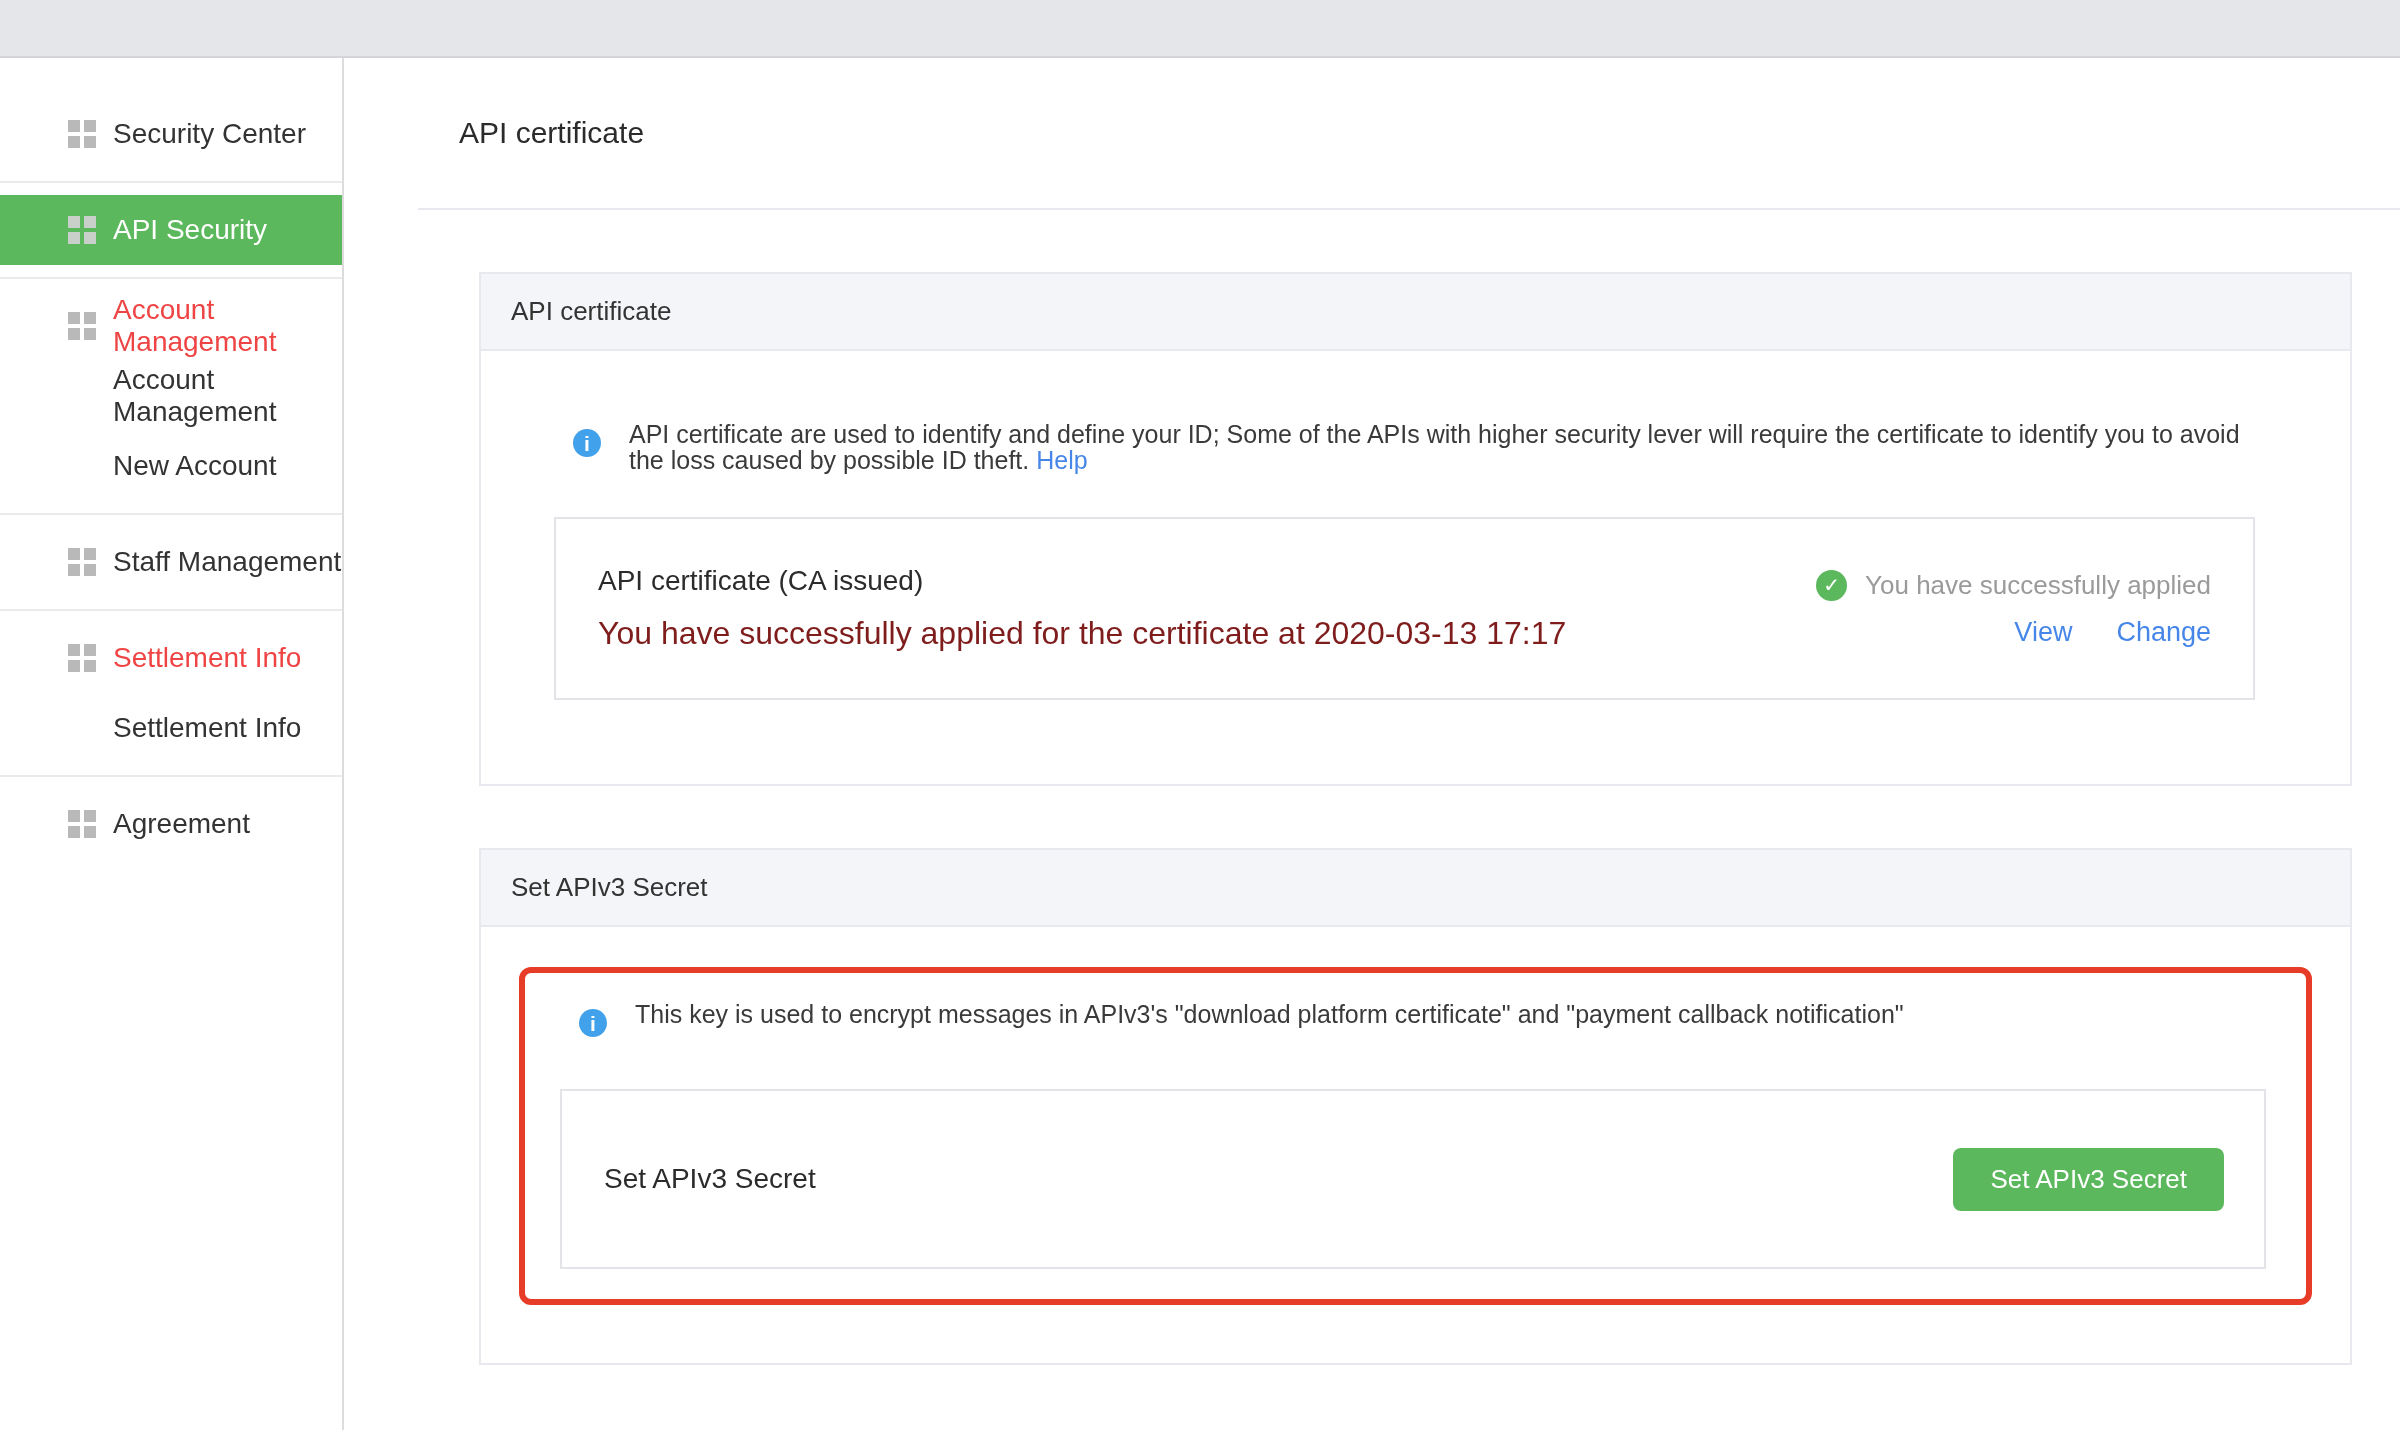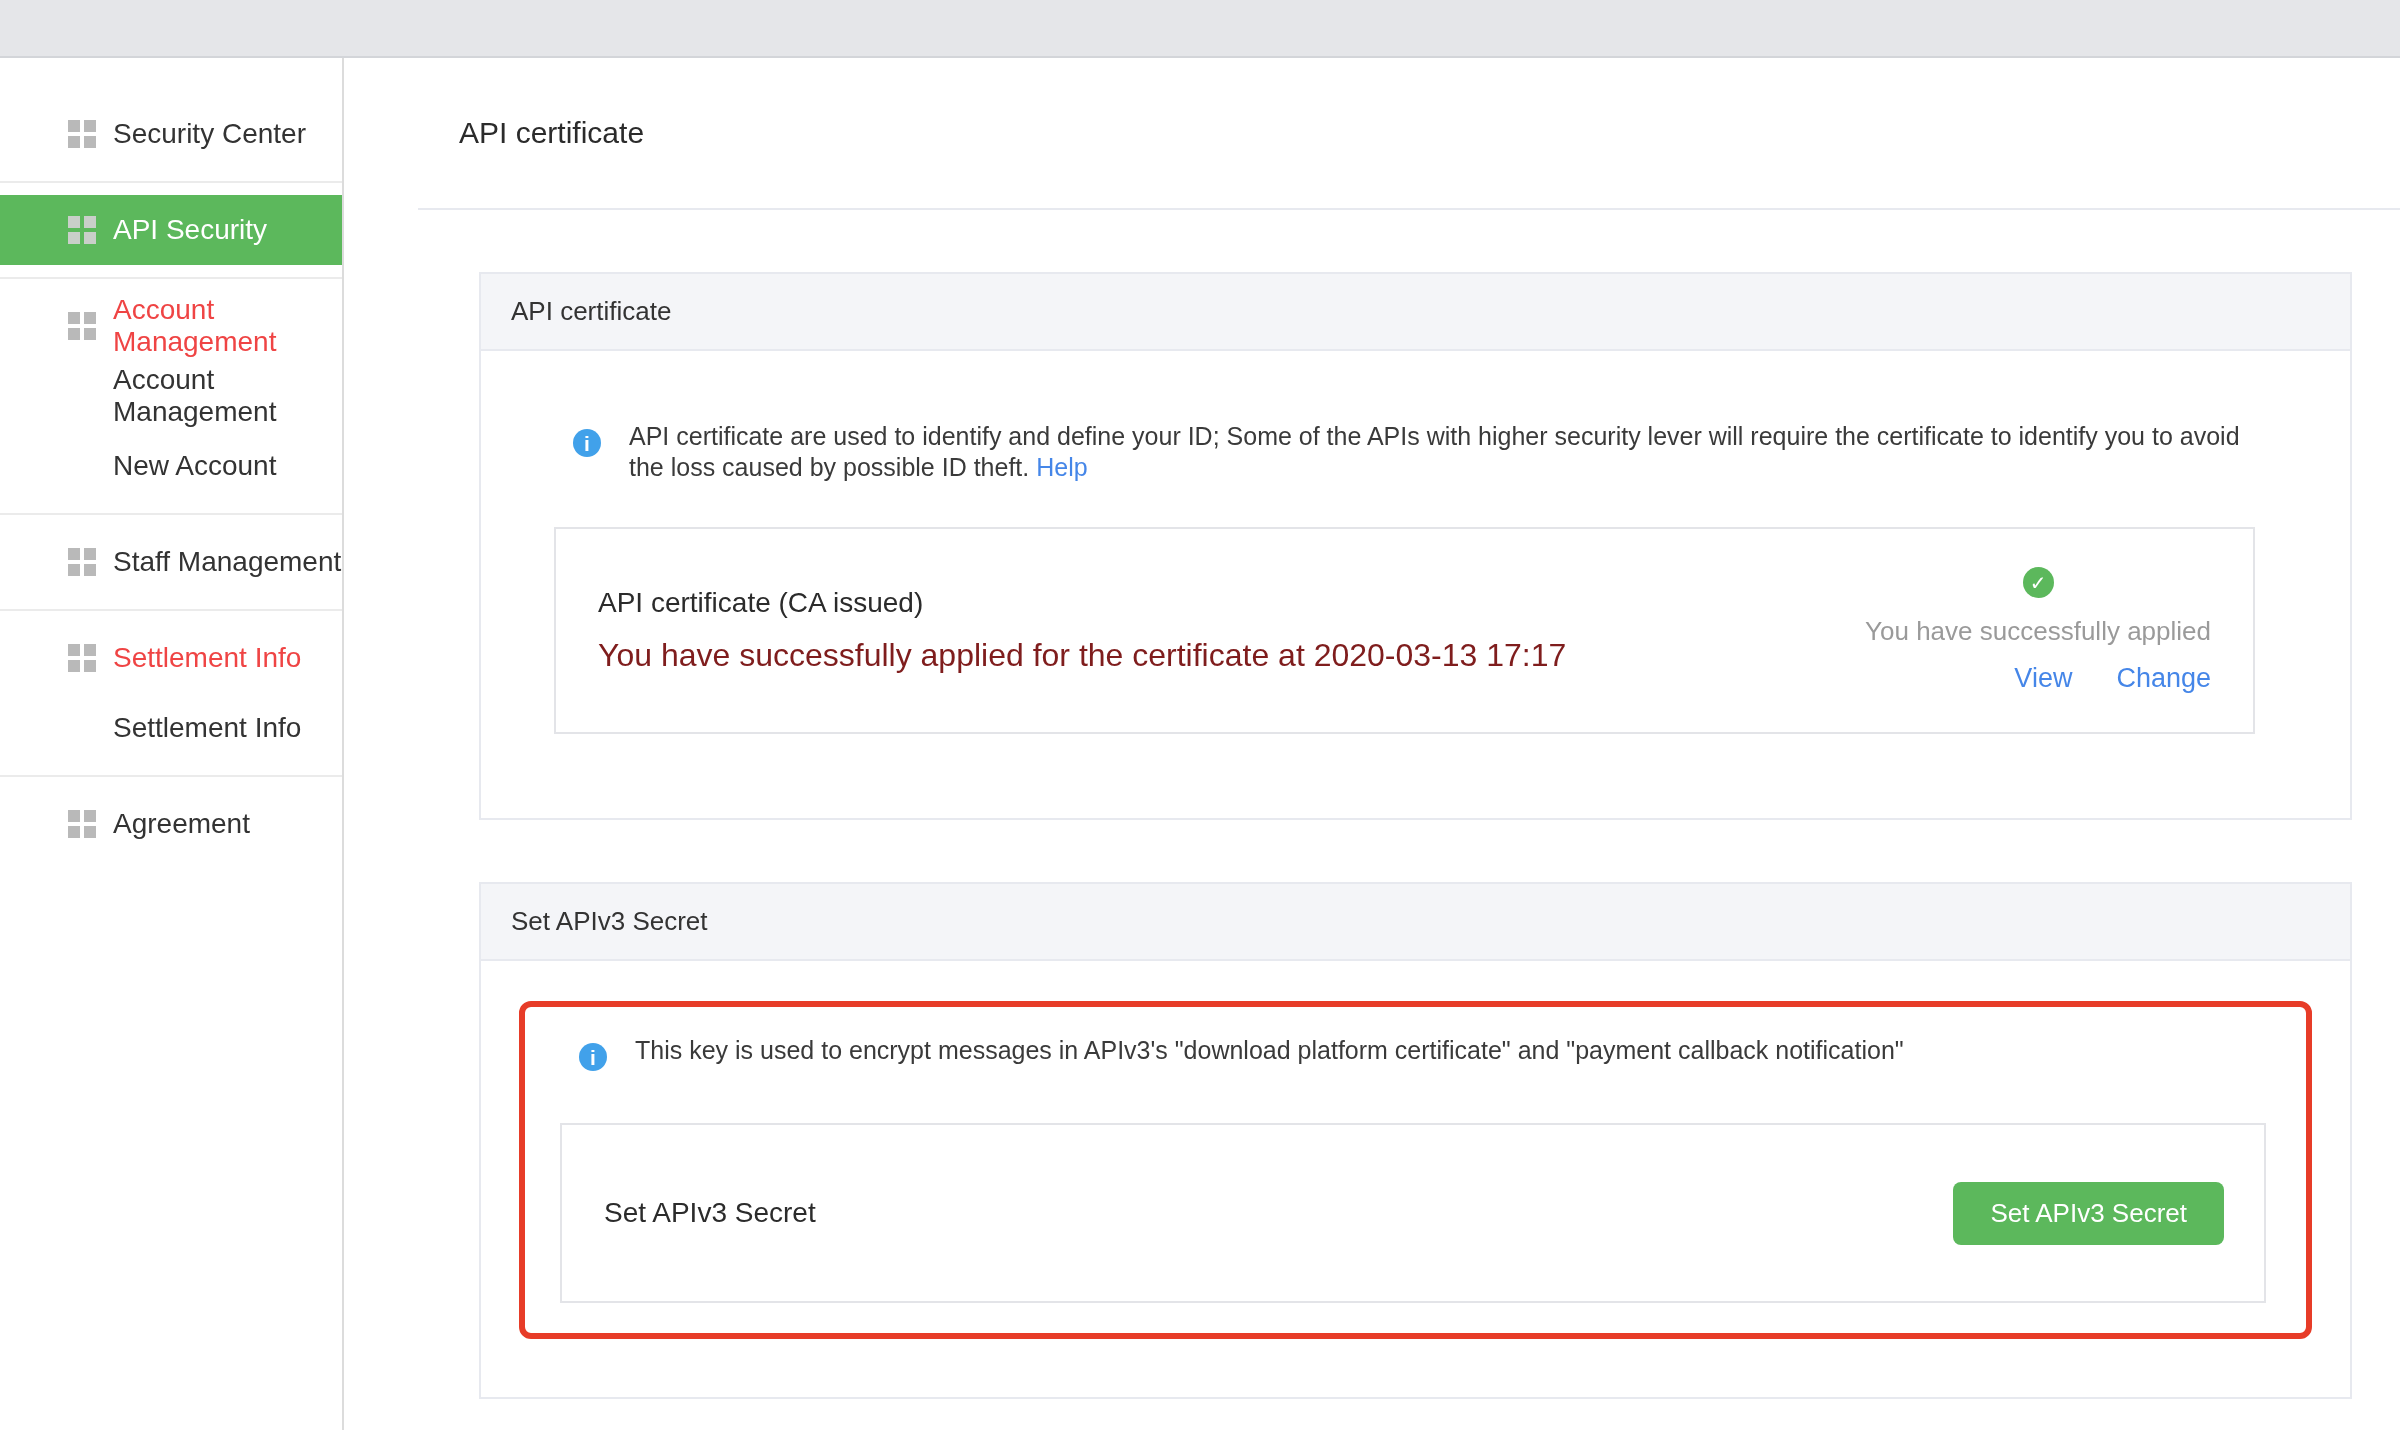--- a/index.html
+++ b/index.html
@@ -38,31 +38,31 @@
   .card-header { height:77px; background:#f4f5f8; border-bottom:2px solid #e7e9ef;
     display:flex; align-items:center; padding-left:30px; font-size:26px; color:#333; }
   .card-body { padding:70px 95px 84px 73px; }
   .card-body.apiv3 { padding:40px 38px 58px 38px; }
 
   .info-row { display:flex; align-items:flex-start; padding-left:19px; margin-bottom:44px; }
   .info-icon { flex:none; width:28px; height:28px; border-radius:50%; background:#41a1ea;
     color:#fff; display:flex; align-items:center; justify-content:center;
     margin-top:8px; margin-right:28px; }
   .info-icon::after { content:"i"; font-size:21px; font-weight:bold; line-height:1; }
-  .info-text { font-size:25px; line-height:31px; color:#3a3a3a; max-width:1626px; }
+  .info-text { font-size:25px; line-height:26px; color:#3a3a3a; max-width:1626px; }
   .link { color:#4586e8; cursor:pointer; text-decoration:none; }
 
   .item-box { border:2px solid #e3e4e8; min-height:183px; padding:38px 42px;
     display:flex; justify-content:space-between; }
   .item-left { display:flex; flex-direction:column; justify-content:center; gap:18px; }
   .item-title { font-size:28px; color:#2b2b2b; }
   .item-detail { font-size:32px; color:#7f1d1d;text-align:center; }
   .item-right { display:flex; flex-direction:column; align-items:flex-end;
     justify-content:center; gap:16px; }
-  .status-row { display:flex; align-items:center; gap:18px;flex-direction:column; }
+  .status-row { display:flex; align-items:center; gap:18px; }
   .check-icon { width:31px; height:31px; border-radius:50%; background:#5cb85c;
     color:#fff; display:flex; align-items:center; justify-content:center; flex:none; }
   .check-icon::after { content:"\2713"; font-size:20px; font-weight:bold; }
   .status-text { font-size:26px; color:#9a9a9a; }
   .links-row { display:flex; gap:44px; font-size:27px; }
 
   
   .red-box { border:6px solid #e73c28; border-radius:12px; padding:28px 40px 30px 35px; }
   .red-box .info-row { margin-bottom:52px; }
   .secret-box { border:2px solid #e3e4e8; height:180px; display:flex; align-items:center;

